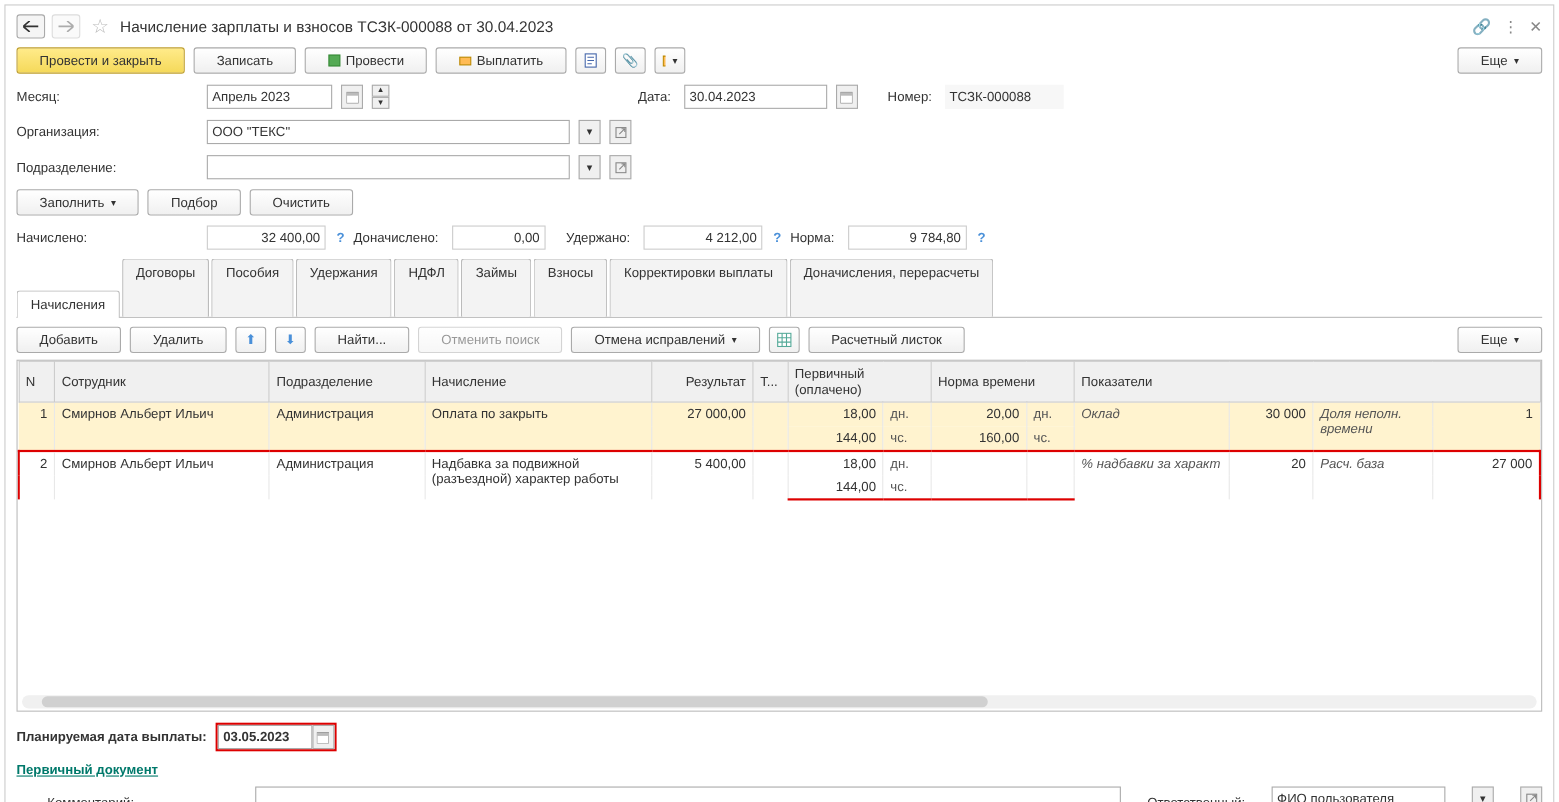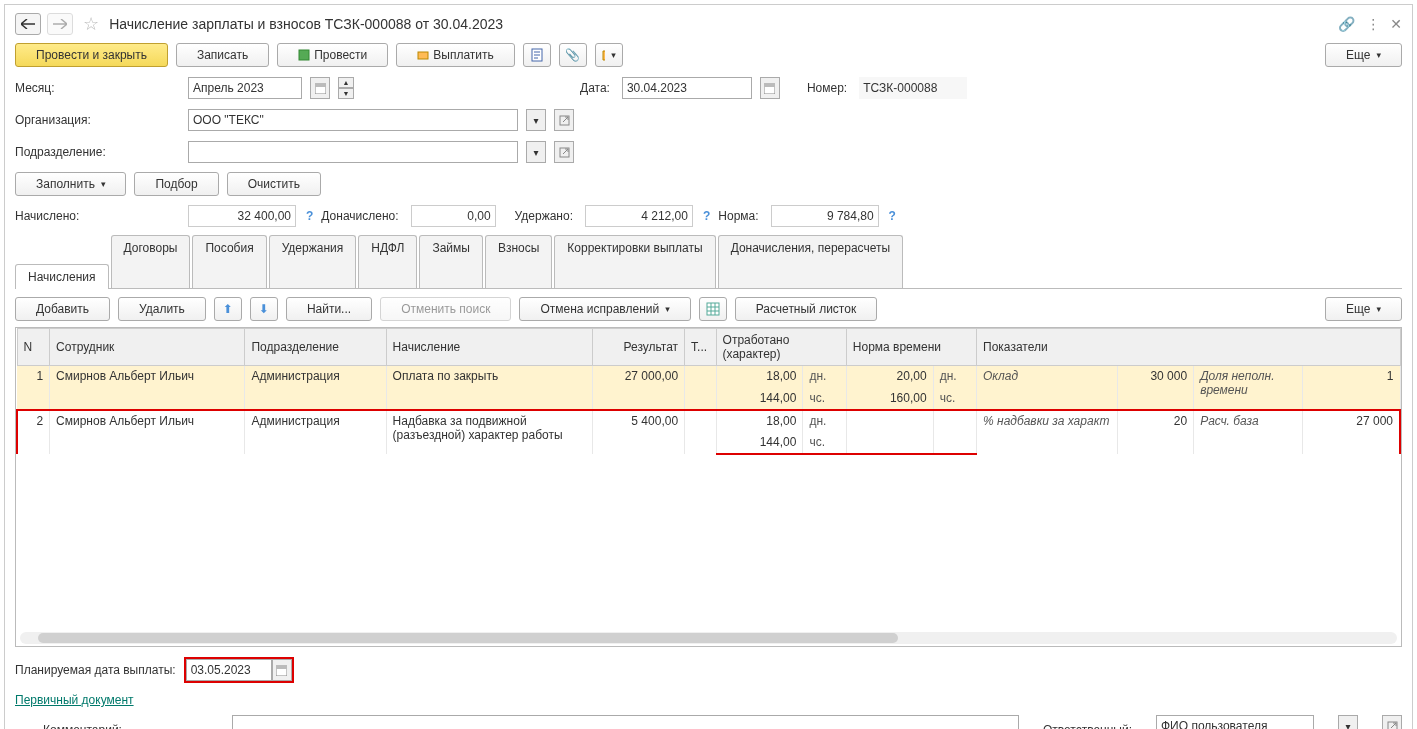--- a/index.html
+++ b/index.html
@@ -58,21 +58,21 @@
 .tbl tr.hl-last td { border-bottom: 2px solid #d00; }
 .hl-left { border-left: 2px solid #d00 !important; }
 .hl-right { border-right: 2px solid #d00 !important; }
 .rnum { text-align: right; }
 .ital { font-style: italic; color: #555; }
 .unit { color: #555; padding-left: 4px; }
 .scrollbar { position: absolute; bottom: 2px; left: 4px; right: 4px; height: 12px; background: #f0f0f0; border-radius: 6px; }
 .scrollbar .thumb { position: absolute; left: 18px; width: 860px; height: 10px; top: 1px; background: #d0d0d0; border-radius: 5px; }
 
 
-.footer-row { display: flex; align-items: center; gap: 8px; margin-top: 10px; }
+.footer-row { display: flex; align-items: center; gap: 8px; margin-top: 10px; font-weight: bold; }
 .date-hl { border: 2px solid #d00; }
 .link { color: #00796b; text-decoration: underline; cursor: pointer; }
 .bottom-row { display: flex; align-items: flex-end; gap: 24px; margin-top: 8px; margin-left: 28px; }
 .input.long { flex: 1; }
 .input.user { width: 158px; }
 
 svg { display: block; }
 </style>
 </head>
 <body>
@@ -269,21 +269,21 @@
           <col style="width:90px">
       </colgroup>
       <thead>
         <tr>
           <th>N</th>
           <th>Сотрудник</th>
           <th>Подразделение</th>
           <th>Начисление</th>
           <th style="text-align:right">Результат</th>
           <th>Т...</th>
-          <th colspan="2">Отработано (характер)</th>
+          <th colspan="2">Первичный (оплачено)</th>
           <th colspan="2">Норма времени</th>
           <th colspan="4">Показатели</th>
         </tr>
       </thead>
       <tbody>
 
         <tr class="selected top">
           <td class="rnum" rowspan="2">1</td>
           <td rowspan="2">Смирнов Альберт Ильич</td>
           <td rowspan="2">Администрация</td>

